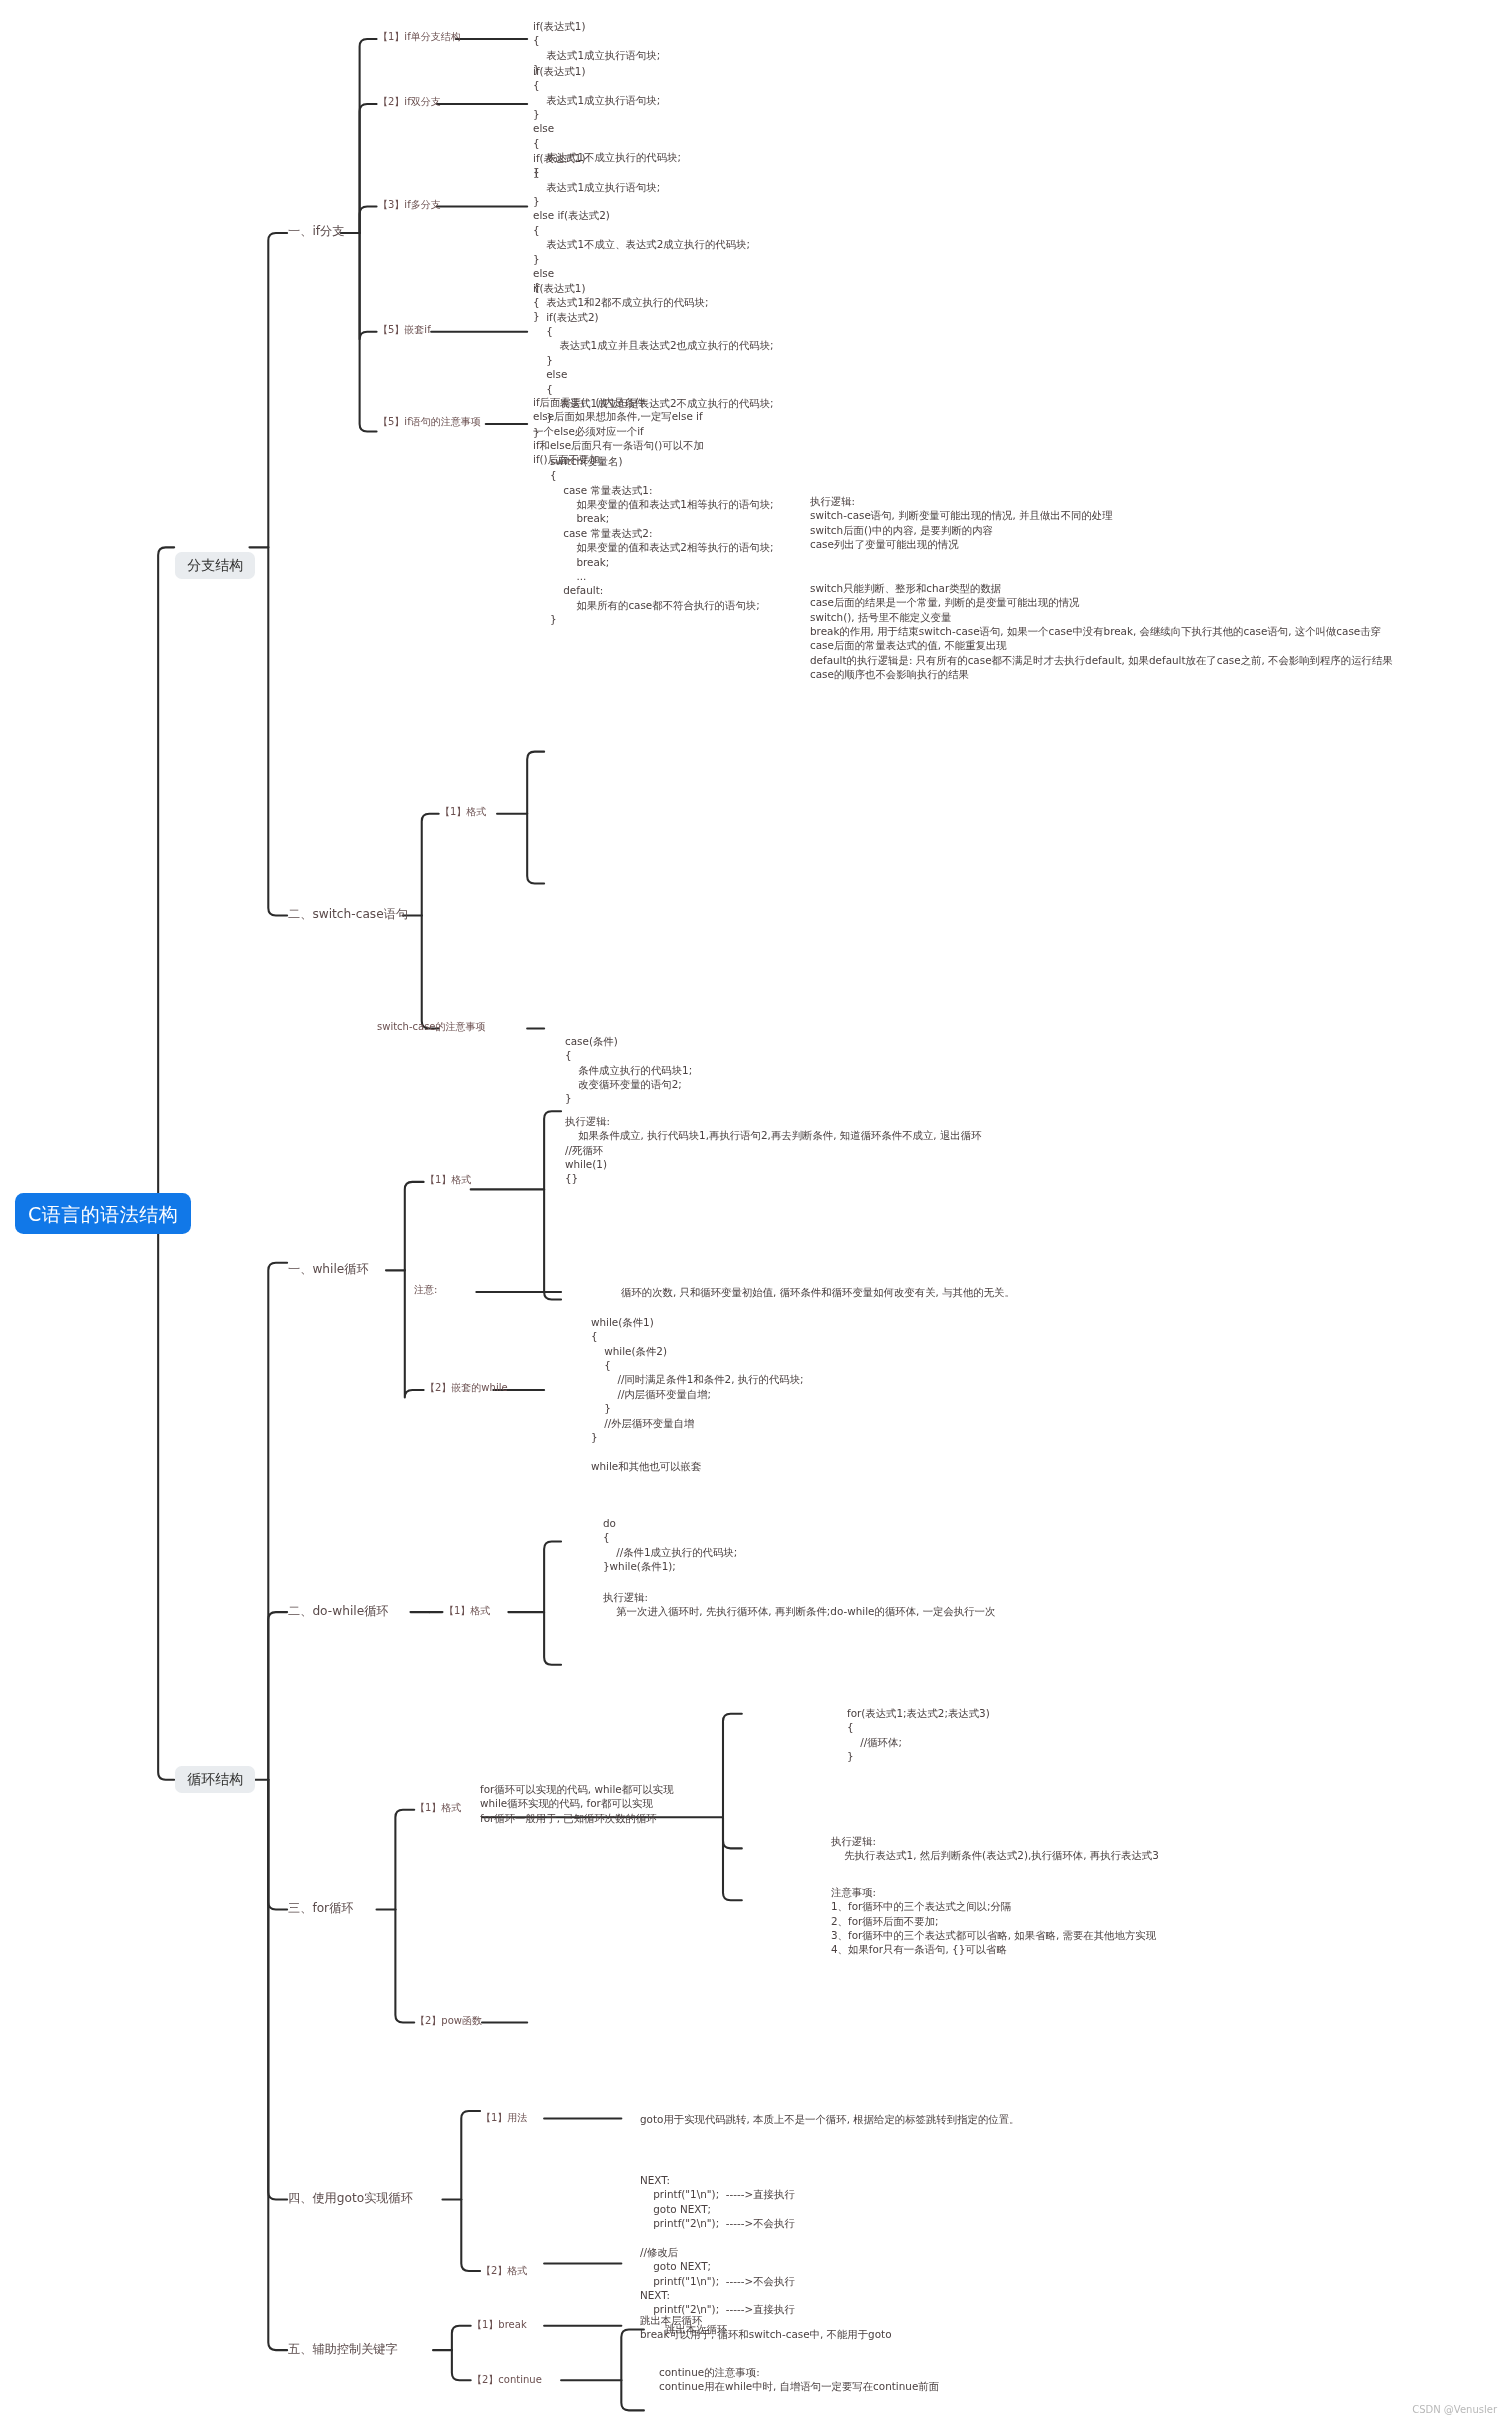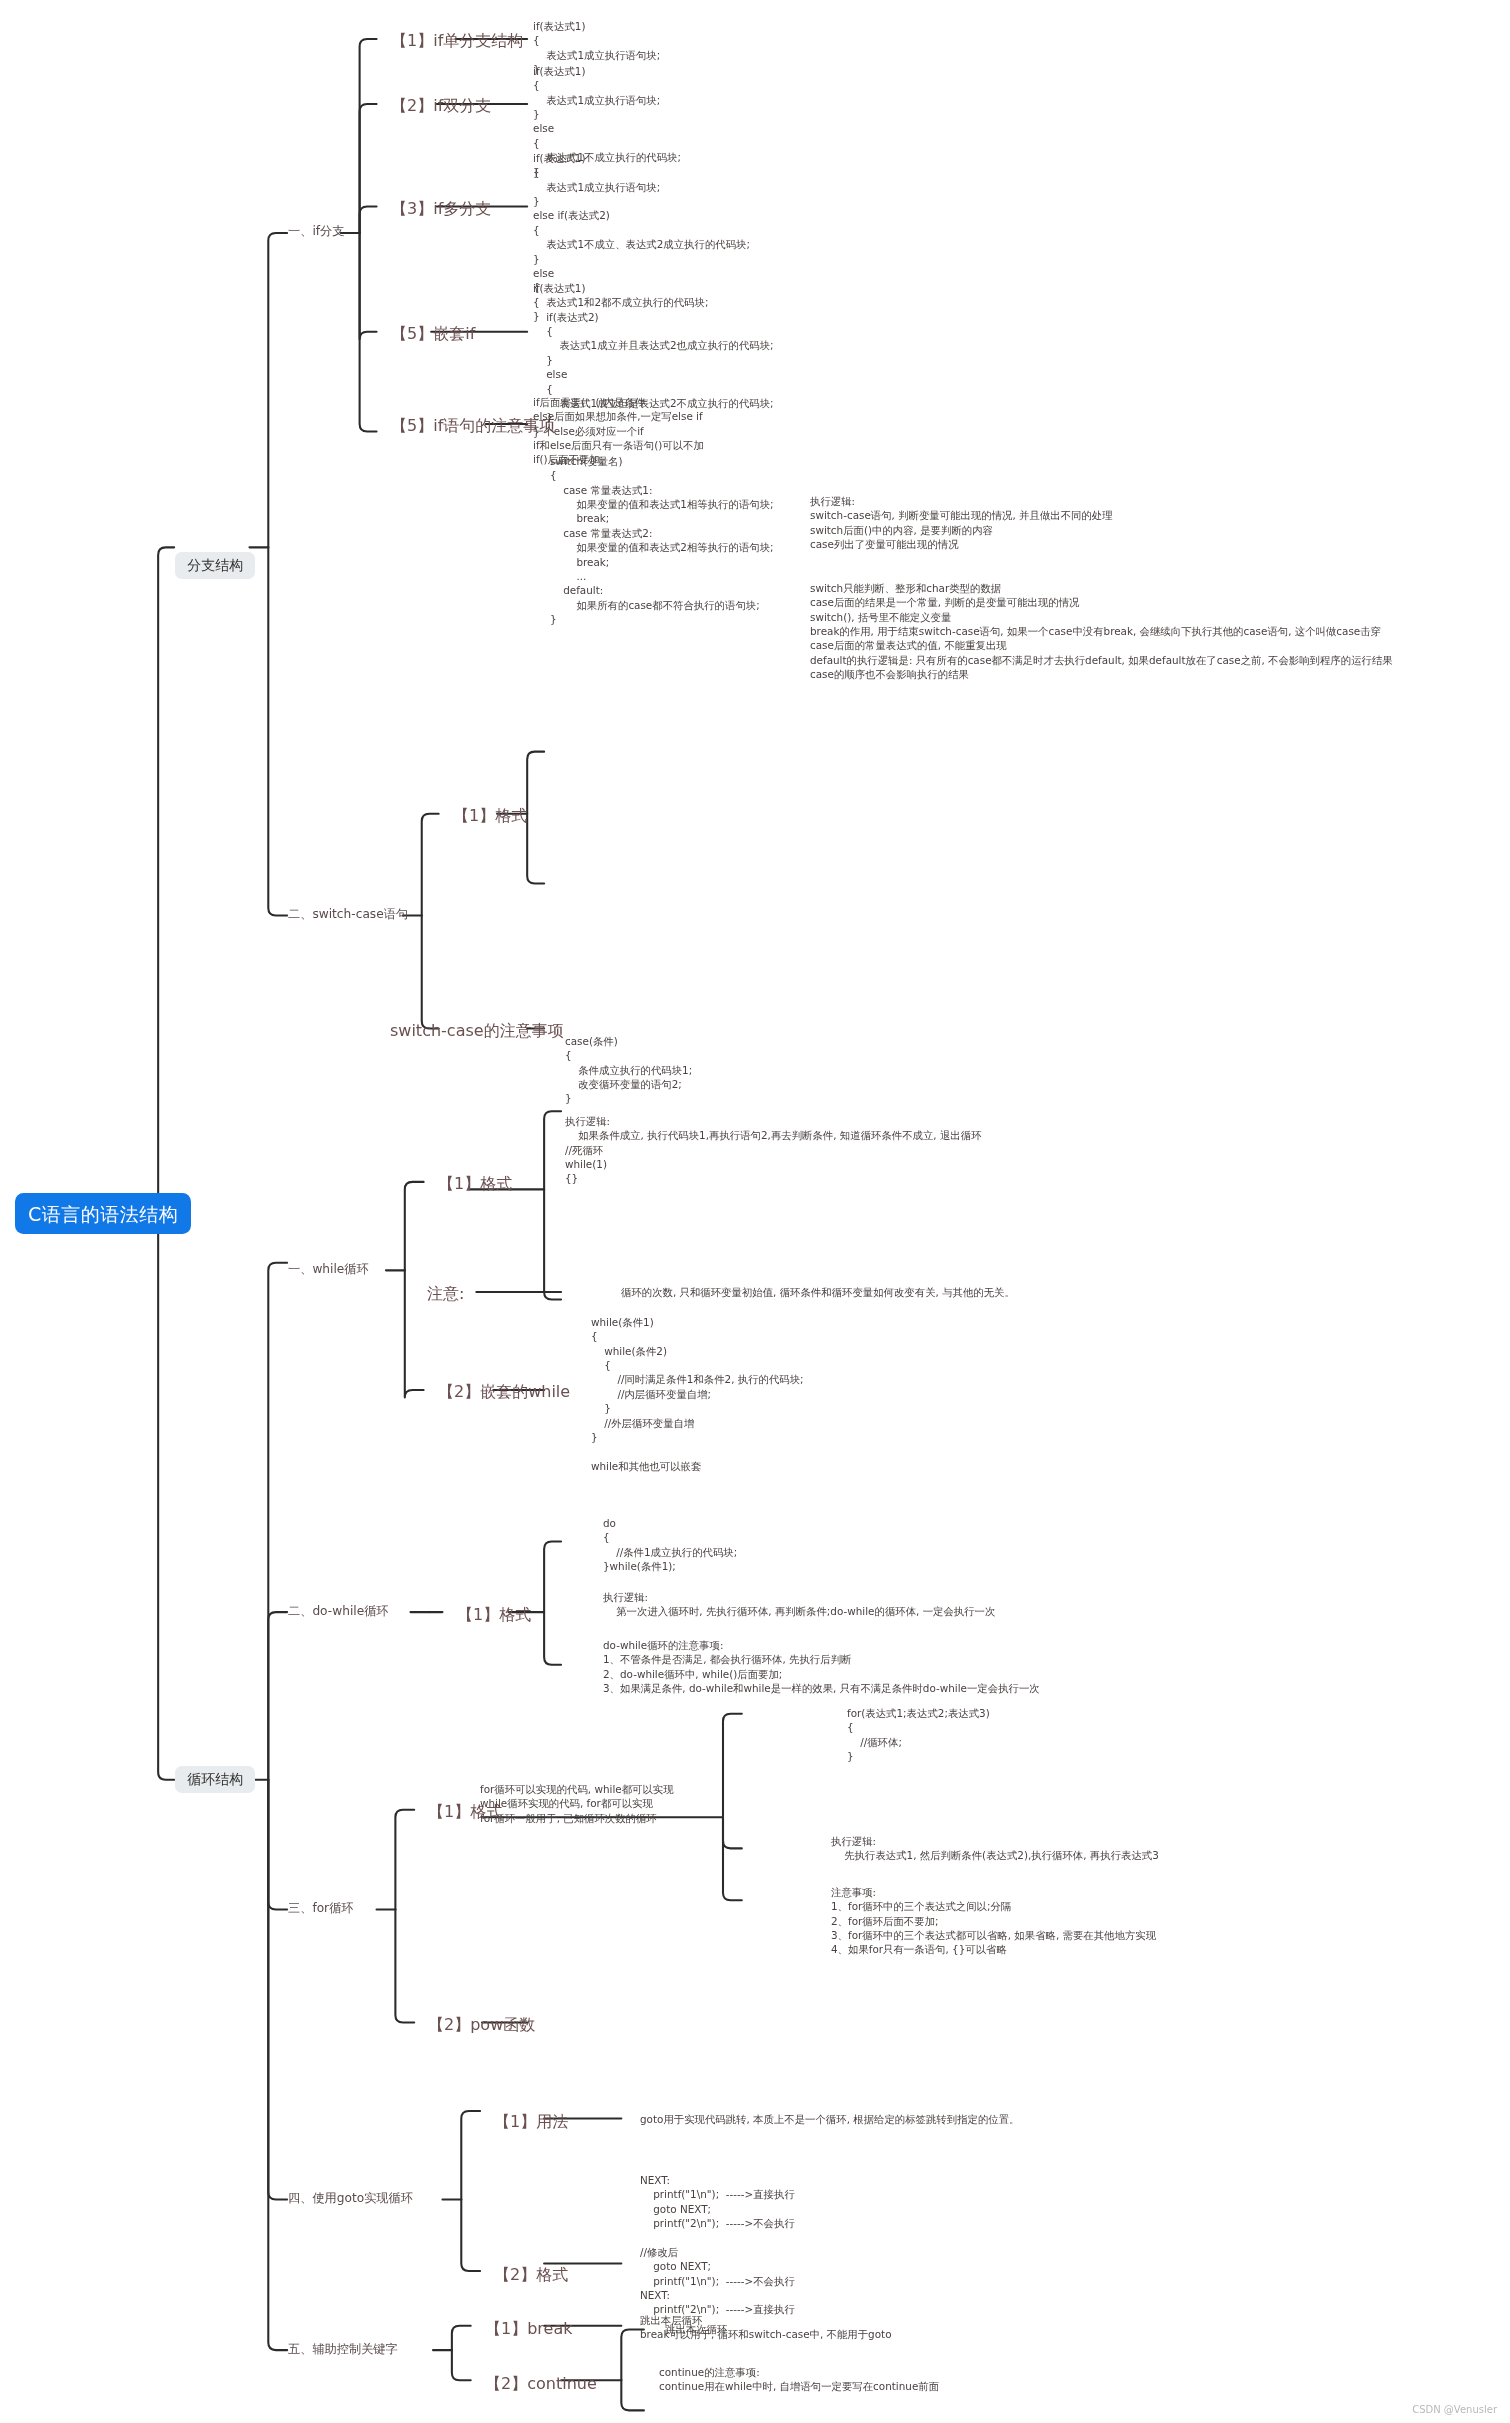--- a/index.html
+++ b/index.html
@@ -44,24 +44,23 @@
     padding: 4.7px 12.2px;
     font-size: 14px;
     white-space: nowrap;
   }
   .lvl2 {
     font-size: 12.2px;
     color: #5a4a4a;
     white-space: nowrap;
   }
   .lvl3 {
-    font-size: 16px;
+    font-size: 10px;
     color: #6b5050;
     white-space: nowrap;
-    margin-left: 13px;
   }
   .code {
     font-size: 10.4px;
     color: #4a4040;
     line-height: 1.38;
   }
   .note {
     font-size: 10.4px;
     color: #4a4040;
     line-height: 1.38;
@@ -273,24 +272,20 @@
 
 while和其他也可以嵌套</div>
 
   <div class="node lvl3" style="left:444px; top:1605px;">【1】格式</div>
   <div class="node code" style="left:603px; top:1516px;">do
 {
     //条件1成立执行的代码块;
 }while(条件1);</div>
   <div class="node note" style="left:603px; top:1590px;">执行逻辑:
     第一次进入循环时, 先执行循环体, 再判断条件;do-while的循环体, 一定会执行一次</div>
-  <div class="node note" style="left:603px; top:1638px;">do-while循环的注意事项:
-1、不管条件是否满足, 都会执行循环体, 先执行后判断
-2、do-while循环中, while()后面要加;
-3、如果满足条件, do-while和while是一样的效果, 只有不满足条件时do-while一定会执行一次</div>
 
   <div class="node lvl3" style="left:415px; top:1802px;">【1】格式</div>
   <div class="node lvl3" style="left:415px; top:2015px;">【2】pow函数</div>
   <div class="node note" style="left:480px; top:1782px;">for循环可以实现的代码, while都可以实现
 while循环实现的代码, for都可以实现
 for循环一般用于, 已知循环次数的循环</div>
   <div class="node code" style="left:831px; top:1706px;margin-left:16px;">for(表达式1;表达式2;表达式3)
 {
     //循环体;
 }</div>

